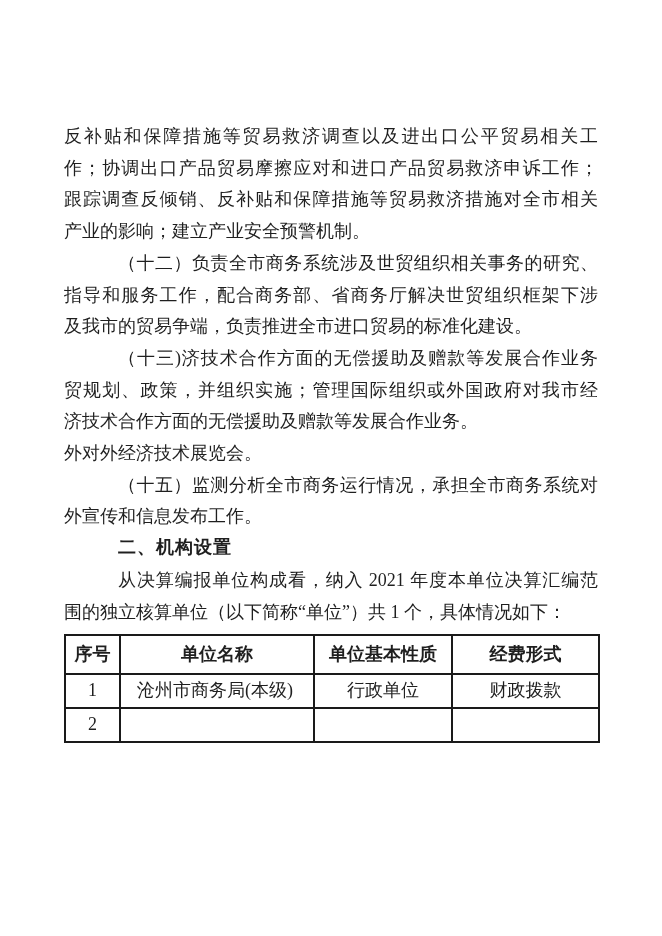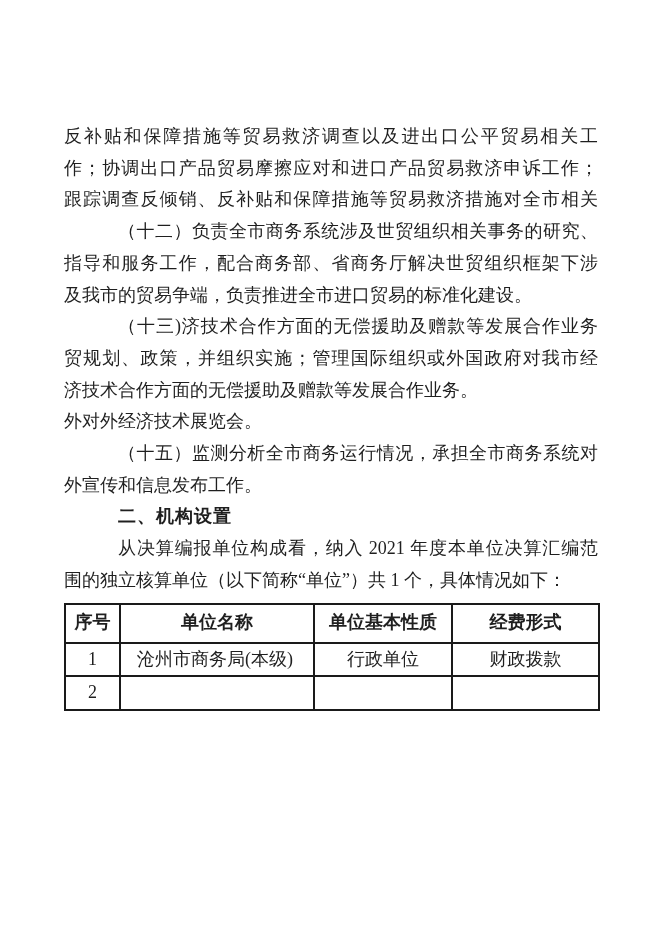--- a/index.html
+++ b/index.html
@@ -23,21 +23,21 @@
   
   .ln {
     text-align: justify;
     text-align-last: justify;
     white-space: normal;
   }
   .ln.end { text-align-last: left; }
   .ln.ind { text-indent: 54px; font-family: Liberation Serif, serif; }
   .ln.heading {
     font-weight: bold;
-    font-family: Liberation Sans, sans-serif;
+    font-family: Liberation Mono, monospace;
     letter-spacing: 1px;
   }
   .units-table {
     border-collapse: collapse;
     table-layout: fixed;
     width: 534px;
     margin-top: 6px;
   }
   .units-table th, .units-table td {
     border: 2px solid #1a1a1a;
@@ -63,20 +63,21 @@
 </style>
 </head>
 <body>
 
 <div class="page">
   <div class="content">
 
     <div class="ln">反补贴和保障措施等贸易救济调查以及进出口公平贸易相关工</div>
     <div class="ln">作；协调出口产品贸易摩擦应对和进口产品贸易救济申诉工作；</div>
     <div class="ln">跟踪调查反倾销、反补贴和保障措施等贸易救济措施对全市相关</div>
+    <div class="ln end">产业的影响；建立产业安全预警机制。</div>
 
     <div class="ln ind">（十二）负责全市商务系统涉及世贸组织相关事务的研究、</div>
     <div class="ln">指导和服务工作，配合商务部、省商务厅解决世贸组织框架下涉</div>
     <div class="ln end">及我市的贸易争端，负责推进全市进口贸易的标准化建设。</div>
 
     <div class="ln ind">（十三)济技术合作方面的无偿援助及赠款等发展合作业务</div>
     <div class="ln">贸规划、政策，并组织实施；管理国际组织或外国政府对我市经</div>
     <div class="ln end">济技术合作方面的无偿援助及赠款等发展合作业务。</div>
 
     <div class="ln end">外对外经济技术展览会。</div>

